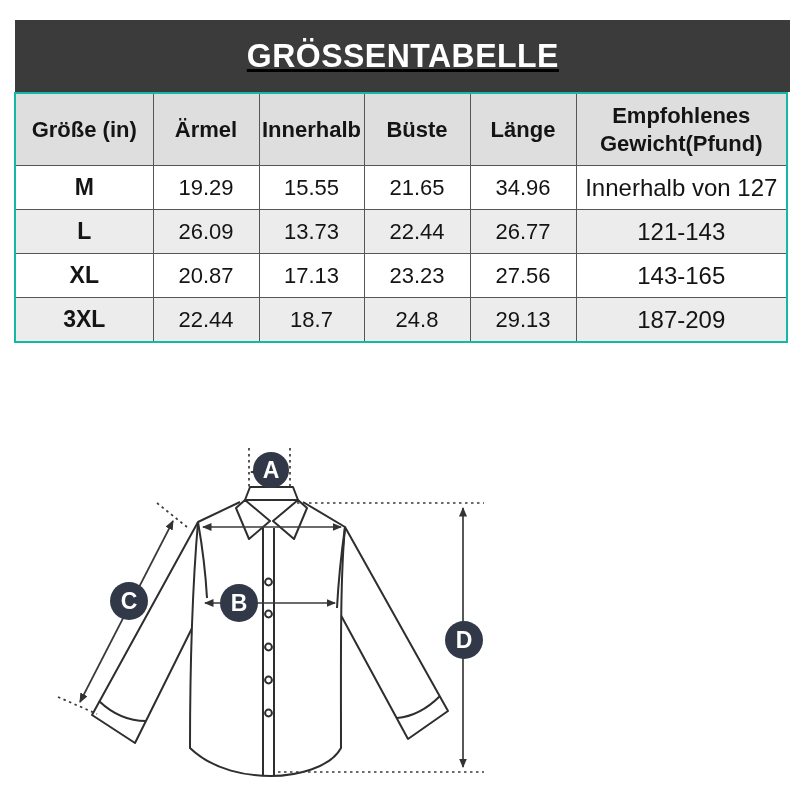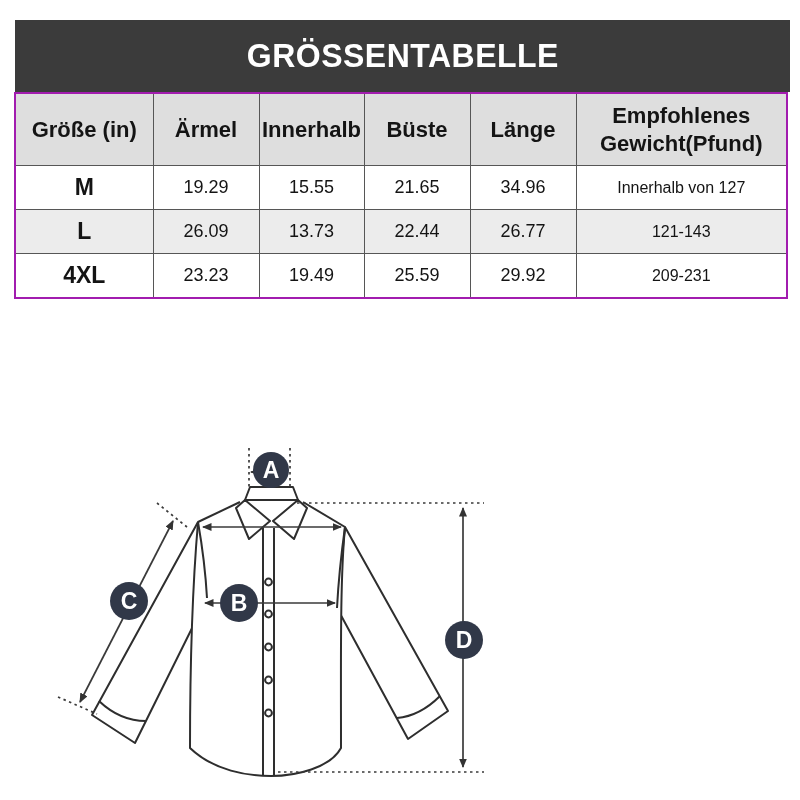--- a/index.html
+++ b/index.html
@@ -11,57 +11,57 @@
     overflow: hidden;
     font-family: "Liberation Sans", sans-serif;
   }
 
   
   .title-bar {
     position: absolute;
     left: 15px; top: 20px;
     width: 775px; height: 72px;
     background: #3b3b3b;
-    display: flex; align-items: center; justify-content: center;
+    display: flex; align-items: center; justify-content: center; text-decoration: underline;
   }
   .title-bar span {
     color: #ffffff;
     font-size: 33px;
     font-weight: 700;
     letter-spacing: 0.5px;
     transform: scaleX(0.97);
   }
 
   
   table.size-table {
     position: absolute;
     left: 14px; top: 92px;
     width: 772px;
     border-collapse: collapse;
     table-layout: fixed;
-    border: 2px solid #a21caf;
+    border: 2px solid #14b8a6;
   }
   table.size-table th, table.size-table td {
     border: 1px solid #565656;
     text-align: center;
     vertical-align: middle;
     color: #141414;
     padding: 0 2px;
   }
   table.size-table thead th {
     background: #dedede;
     height: 71px;
     font-size: 22px;
     font-weight: 700;
     line-height: 1.25;
   }
-  table.size-table tbody td { height: 43px; background: #ffffff; font-size: 18px; }
+  table.size-table tbody td { height: 43px; background: #ffffff; font-size: 22px; }
   table.size-table tbody tr:nth-child(even) td { background: #ececec; }
   table.size-table td.size-cell { font-weight: 700; font-size: 23px; }
-  table.size-table td.weight-cell { font-size: 16px; }
+  table.size-table td.weight-cell { font-size: 24px; }
 
   
   .diagram { position: absolute; left: 0; top: 440px; width: 800px; height: 360px; }
   .shirt-svg { position: absolute; left: 0; top: 0; }
 
   .shirt-line { fill: none; stroke: #2e2e2e; stroke-width: 2; stroke-linejoin: round; }
   .shirt-fill { fill: #ffffff; stroke: #2e2e2e; stroke-width: 2; stroke-linejoin: round; }
   .measure { fill: none; stroke: #3a3a3a; stroke-width: 1.7; }
   .guide { fill: none; stroke: #3a3a3a; stroke-width: 1.7; stroke-dasharray: 2.5,3.5; }
   .badge-circle { fill: #313848; }
@@ -106,26 +106,34 @@
       </tr>
       <tr>
         <td class="size-cell">L</td>
         <td>26.09</td>
         <td>13.73</td>
         <td>22.44</td>
         <td>26.77</td>
         <td class="weight-cell">121-143</td>
       </tr>
       <tr>
-        <td class="size-cell">4XL</td>
+        <td class="size-cell">XL</td>
+        <td>20.87</td>
+        <td>17.13</td>
         <td>23.23</td>
-        <td>19.49</td>
-        <td>25.59</td>
-        <td>29.92</td>
-        <td class="weight-cell">209-231</td>
+        <td>27.56</td>
+        <td class="weight-cell">143-165</td>
+      </tr>
+      <tr>
+        <td class="size-cell">3XL</td>
+        <td>22.44</td>
+        <td>18.7</td>
+        <td>24.8</td>
+        <td>29.13</td>
+        <td class="weight-cell">187-209</td>
       </tr>
     </tbody>
   </table>
 
   <div class="diagram">
 
     <svg class="shirt-svg" width="520" height="360" viewBox="0 0 520 360" xmlns="http://www.w3.org/2000/svg">
       <defs>
         <marker id="ah" markerWidth="11" markerHeight="10" refX="8.5" refY="4" orient="auto-start-reverse" markerUnits="userSpaceOnUse">
           <path d="M0,0 L9.5,4 L0,8 Z" fill="#333333"></path>

